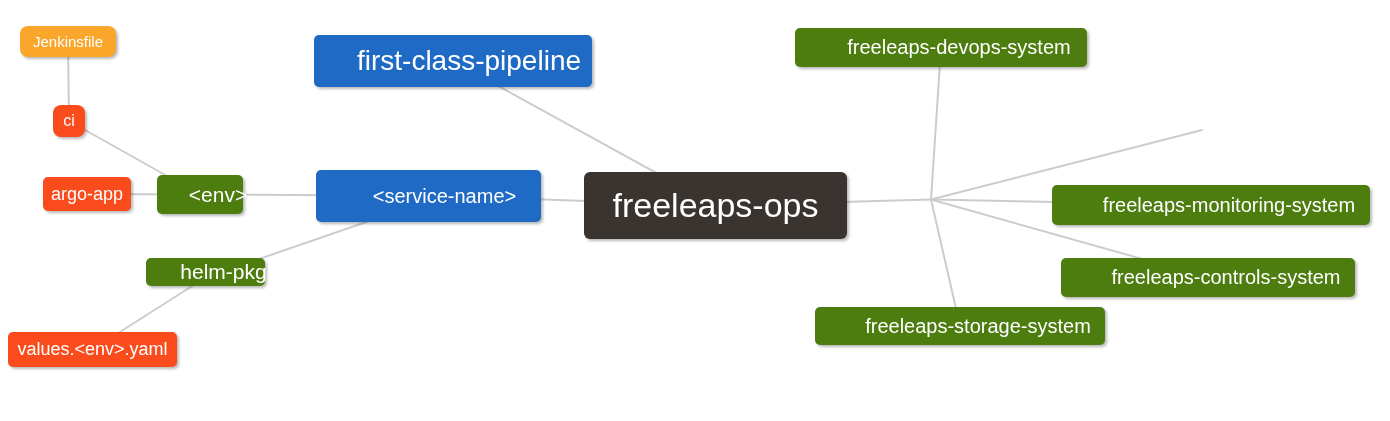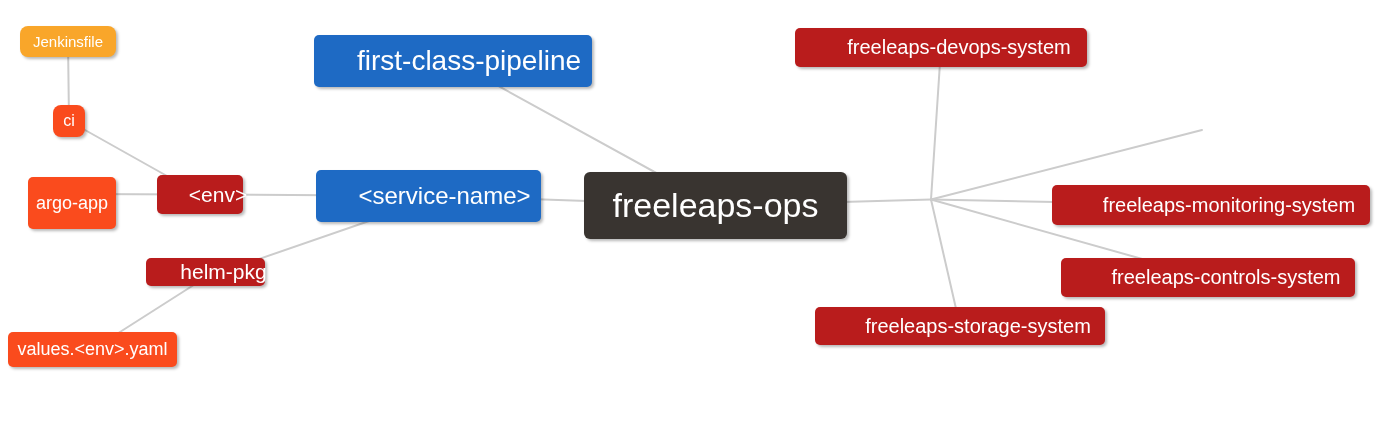--- a/index.html
+++ b/index.html
@@ -32,21 +32,21 @@
     white-space: nowrap;
     border-radius: 6px;
     box-shadow: 2px 2px 3px rgba(0,0,0,0.28);
     cursor: pointer;
     box-sizing: border-box;
   }
   .small-radius { border-radius: 5px; }
   .big-radius { border-radius: 8px; }
   .c-amber { background: #F9A62A; }
   .c-red   { background: #FA4B1D; text-align: center; }
-  .c-green { background: #b91c1c; padding-left: 36px; }
+  .c-green { background: #4d7c0f; padding-left: 36px; }
   .c-blue  { background: #1E6AC4; padding-left: 32px; }
   .c-dark  { background: #393430; }
 </style>
 </head>
 <body>
 
 <div id="canvas">
 
   <svg id="edge-layer">
       <line x1="68" y1="41.5" x2="69" y2="121"></line>
@@ -62,31 +62,31 @@
       <line x1="931" y1="199.5" x2="1202" y2="130"></line>
       <line x1="931" y1="199.5" x2="1211" y2="205"></line>
       <line x1="931" y1="199.5" x2="1208" y2="277.5"></line>
       <line x1="931" y1="199.5" x2="960" y2="326"></line>
     </svg>
 
   <div class="node c-amber big-radius" style="left:20px; top:26px; width:96px; height:31px; font-size:15px;">Jenkinsfile</div>
 
   <div class="node c-red big-radius" style="left:53px; top:105px; width:32px; height:32px; font-size:16px;">ci</div>
 
-  <div class="node c-red small-radius" style="left:28px; top:177px; width:88px; height:52px; font-size:18px;">argo-app</div>
+  <div class="node c-red small-radius" style="left:43px; top:177px; width:88px; height:34px; font-size:18px;">argo-app</div>
 
   <div class="node c-green small-radius" style="left:157px; top:175px; width:86px; height:39px; font-size:21px;">&lt;env&gt;</div>
 
   <div class="node c-green small-radius" style="left:146px; top:258px; width:119px; height:28px; font-size:21px;">helm-pkg</div>
 
   <div class="node c-red small-radius" style="left:8px; top:332px; width:169px; height:35px; font-size:18px;">values.&lt;env&gt;.yaml</div>
 
   <div class="node c-blue small-radius" style="left:314px; top:35px; width:278px; height:52px; font-size:28px;">first-class-pipeline</div>
 
-  <div class="node c-blue small-radius" style="left:316px; top:170px; width:225px; height:52px; font-size:24px;">&lt;service-name&gt;</div>
+  <div class="node c-blue small-radius" style="left:316px; top:170px; width:225px; height:52px; font-size:20px;">&lt;service-name&gt;</div>
 
   <div class="node c-dark" style="left:584px; top:172px; width:263px; height:67px; font-size:34px;">freeleaps-ops</div>
 
 
   <div class="node c-green small-radius" style="left:795px; top:28px; width:292px; height:39px; font-size:20px;">freeleaps-devops-system</div>
 
 
   <div class="node c-green small-radius" style="left:1052px; top:185px; width:318px; height:40px; font-size:20px;">freeleaps-monitoring-system</div>
 
   <div class="node c-green small-radius" style="left:1061px; top:258px; width:294px; height:39px; font-size:20px;">freeleaps-controls-system</div>

